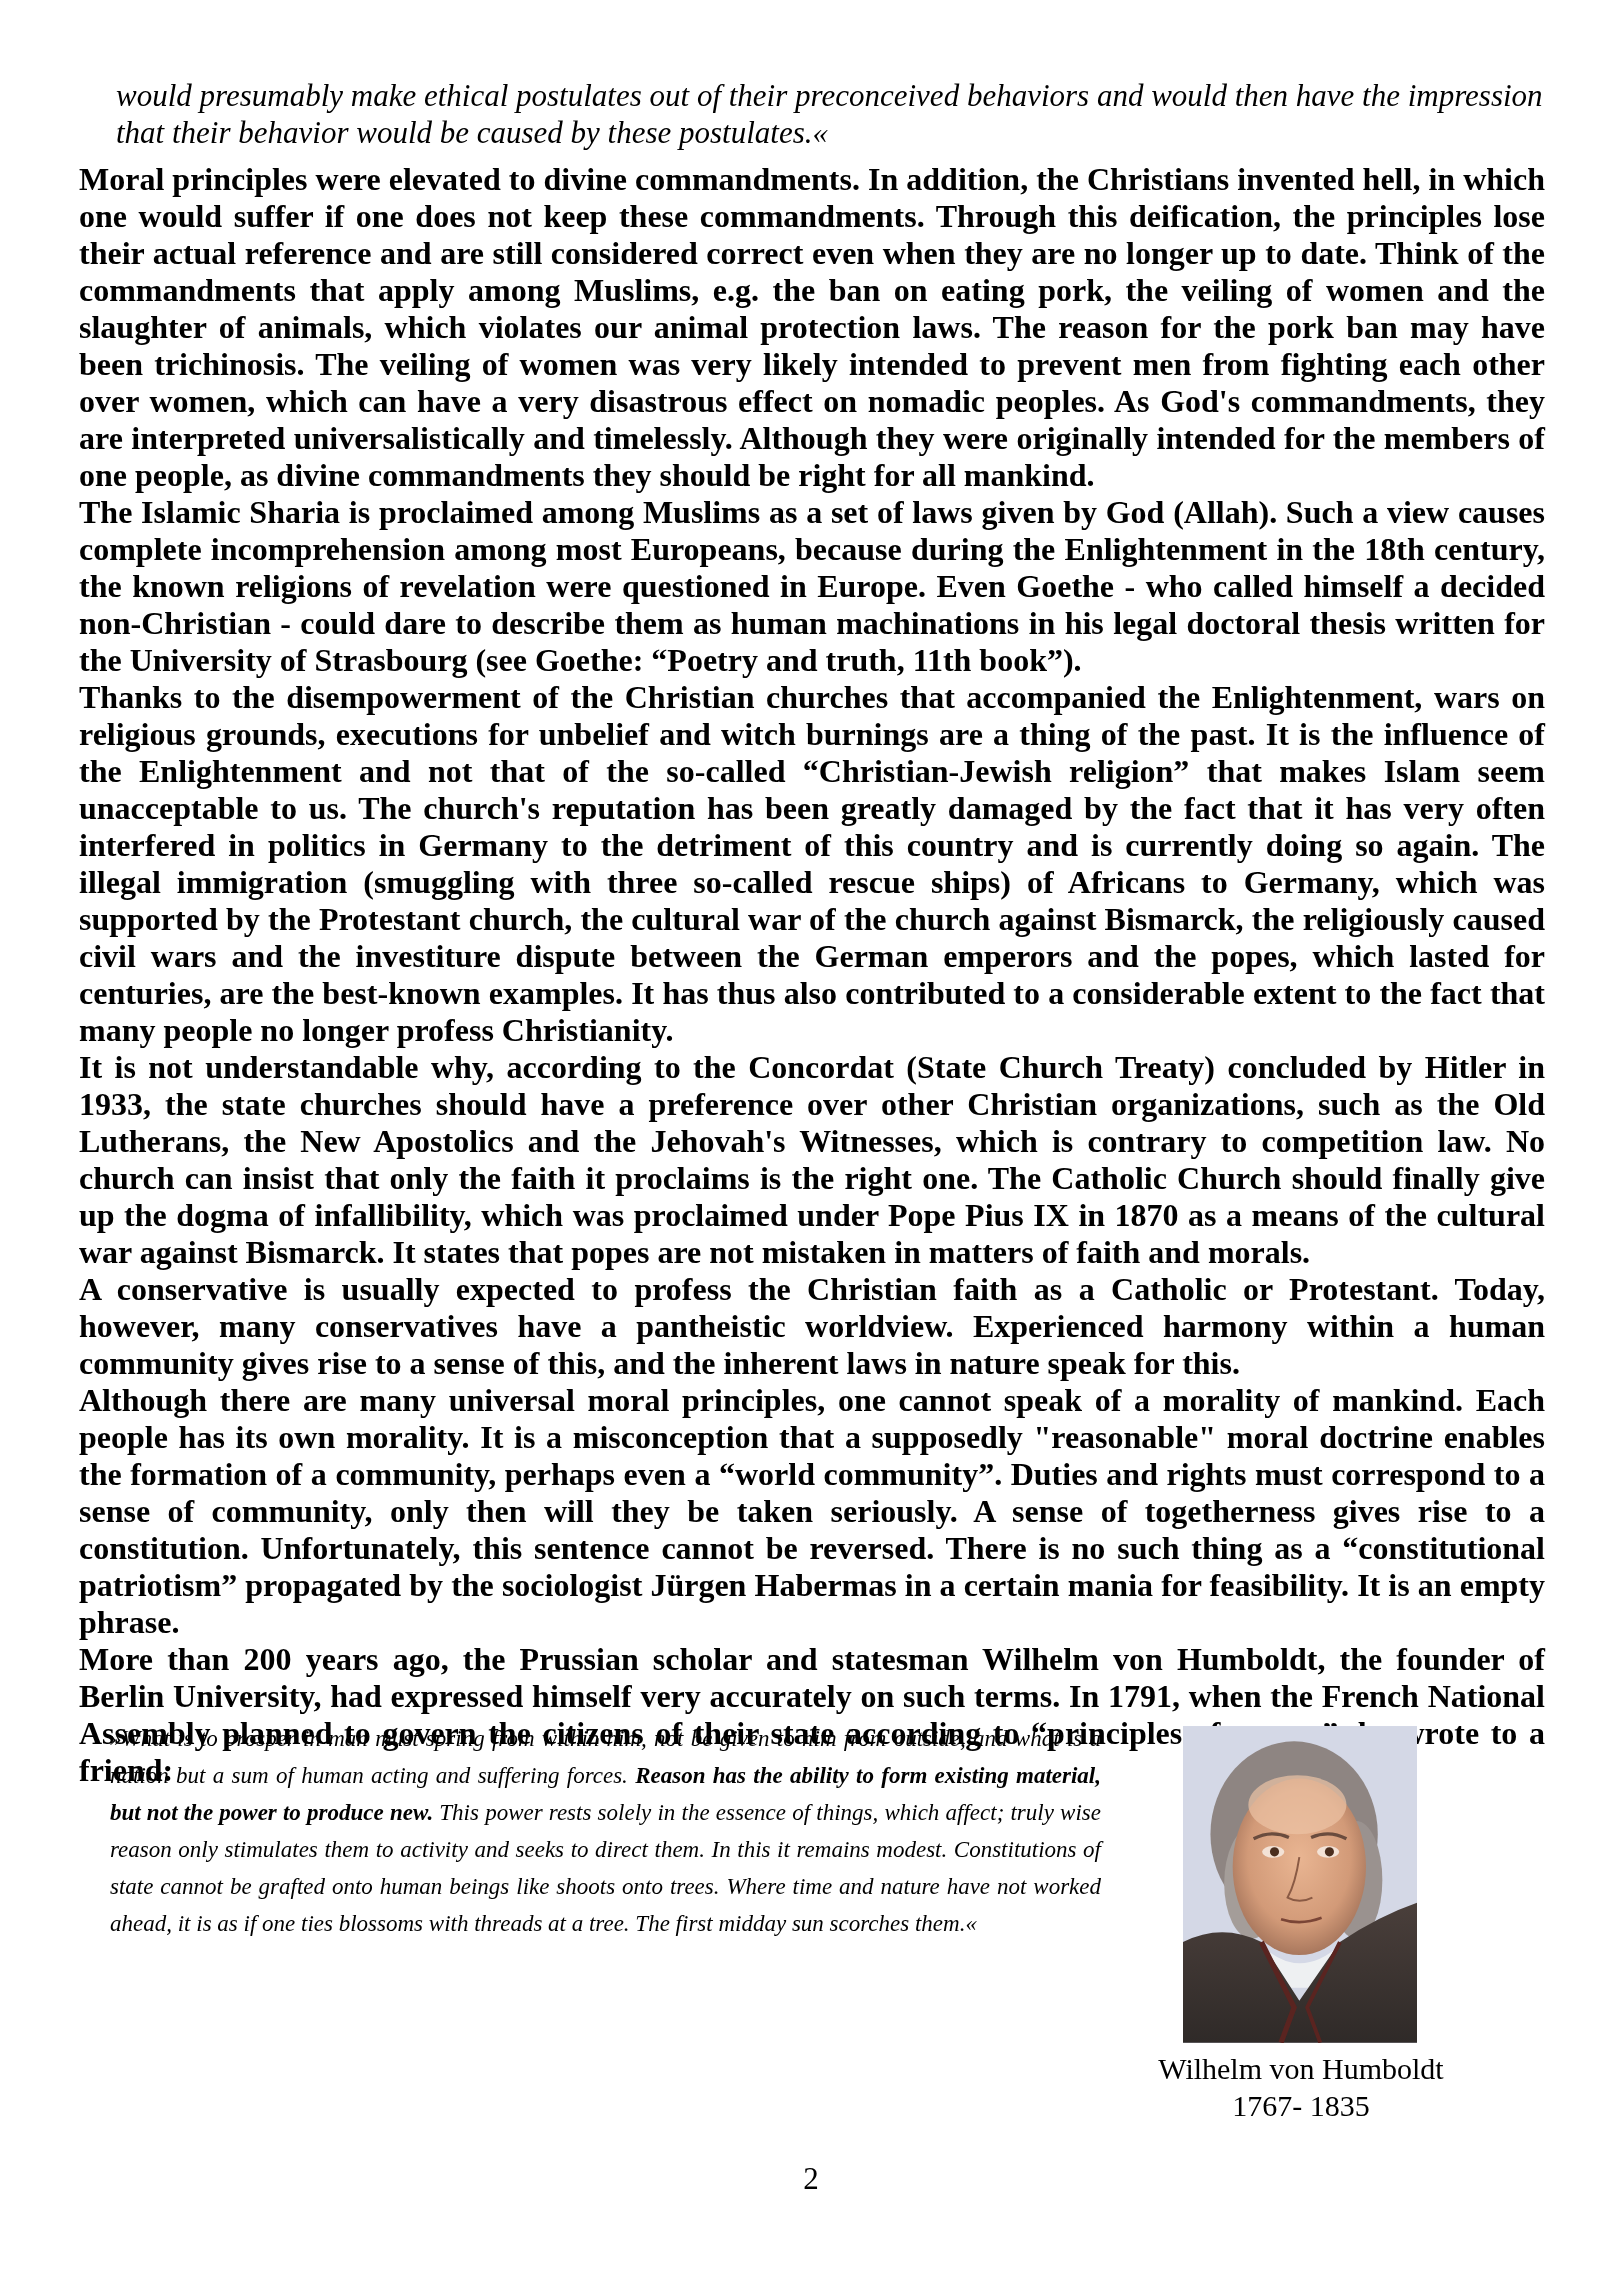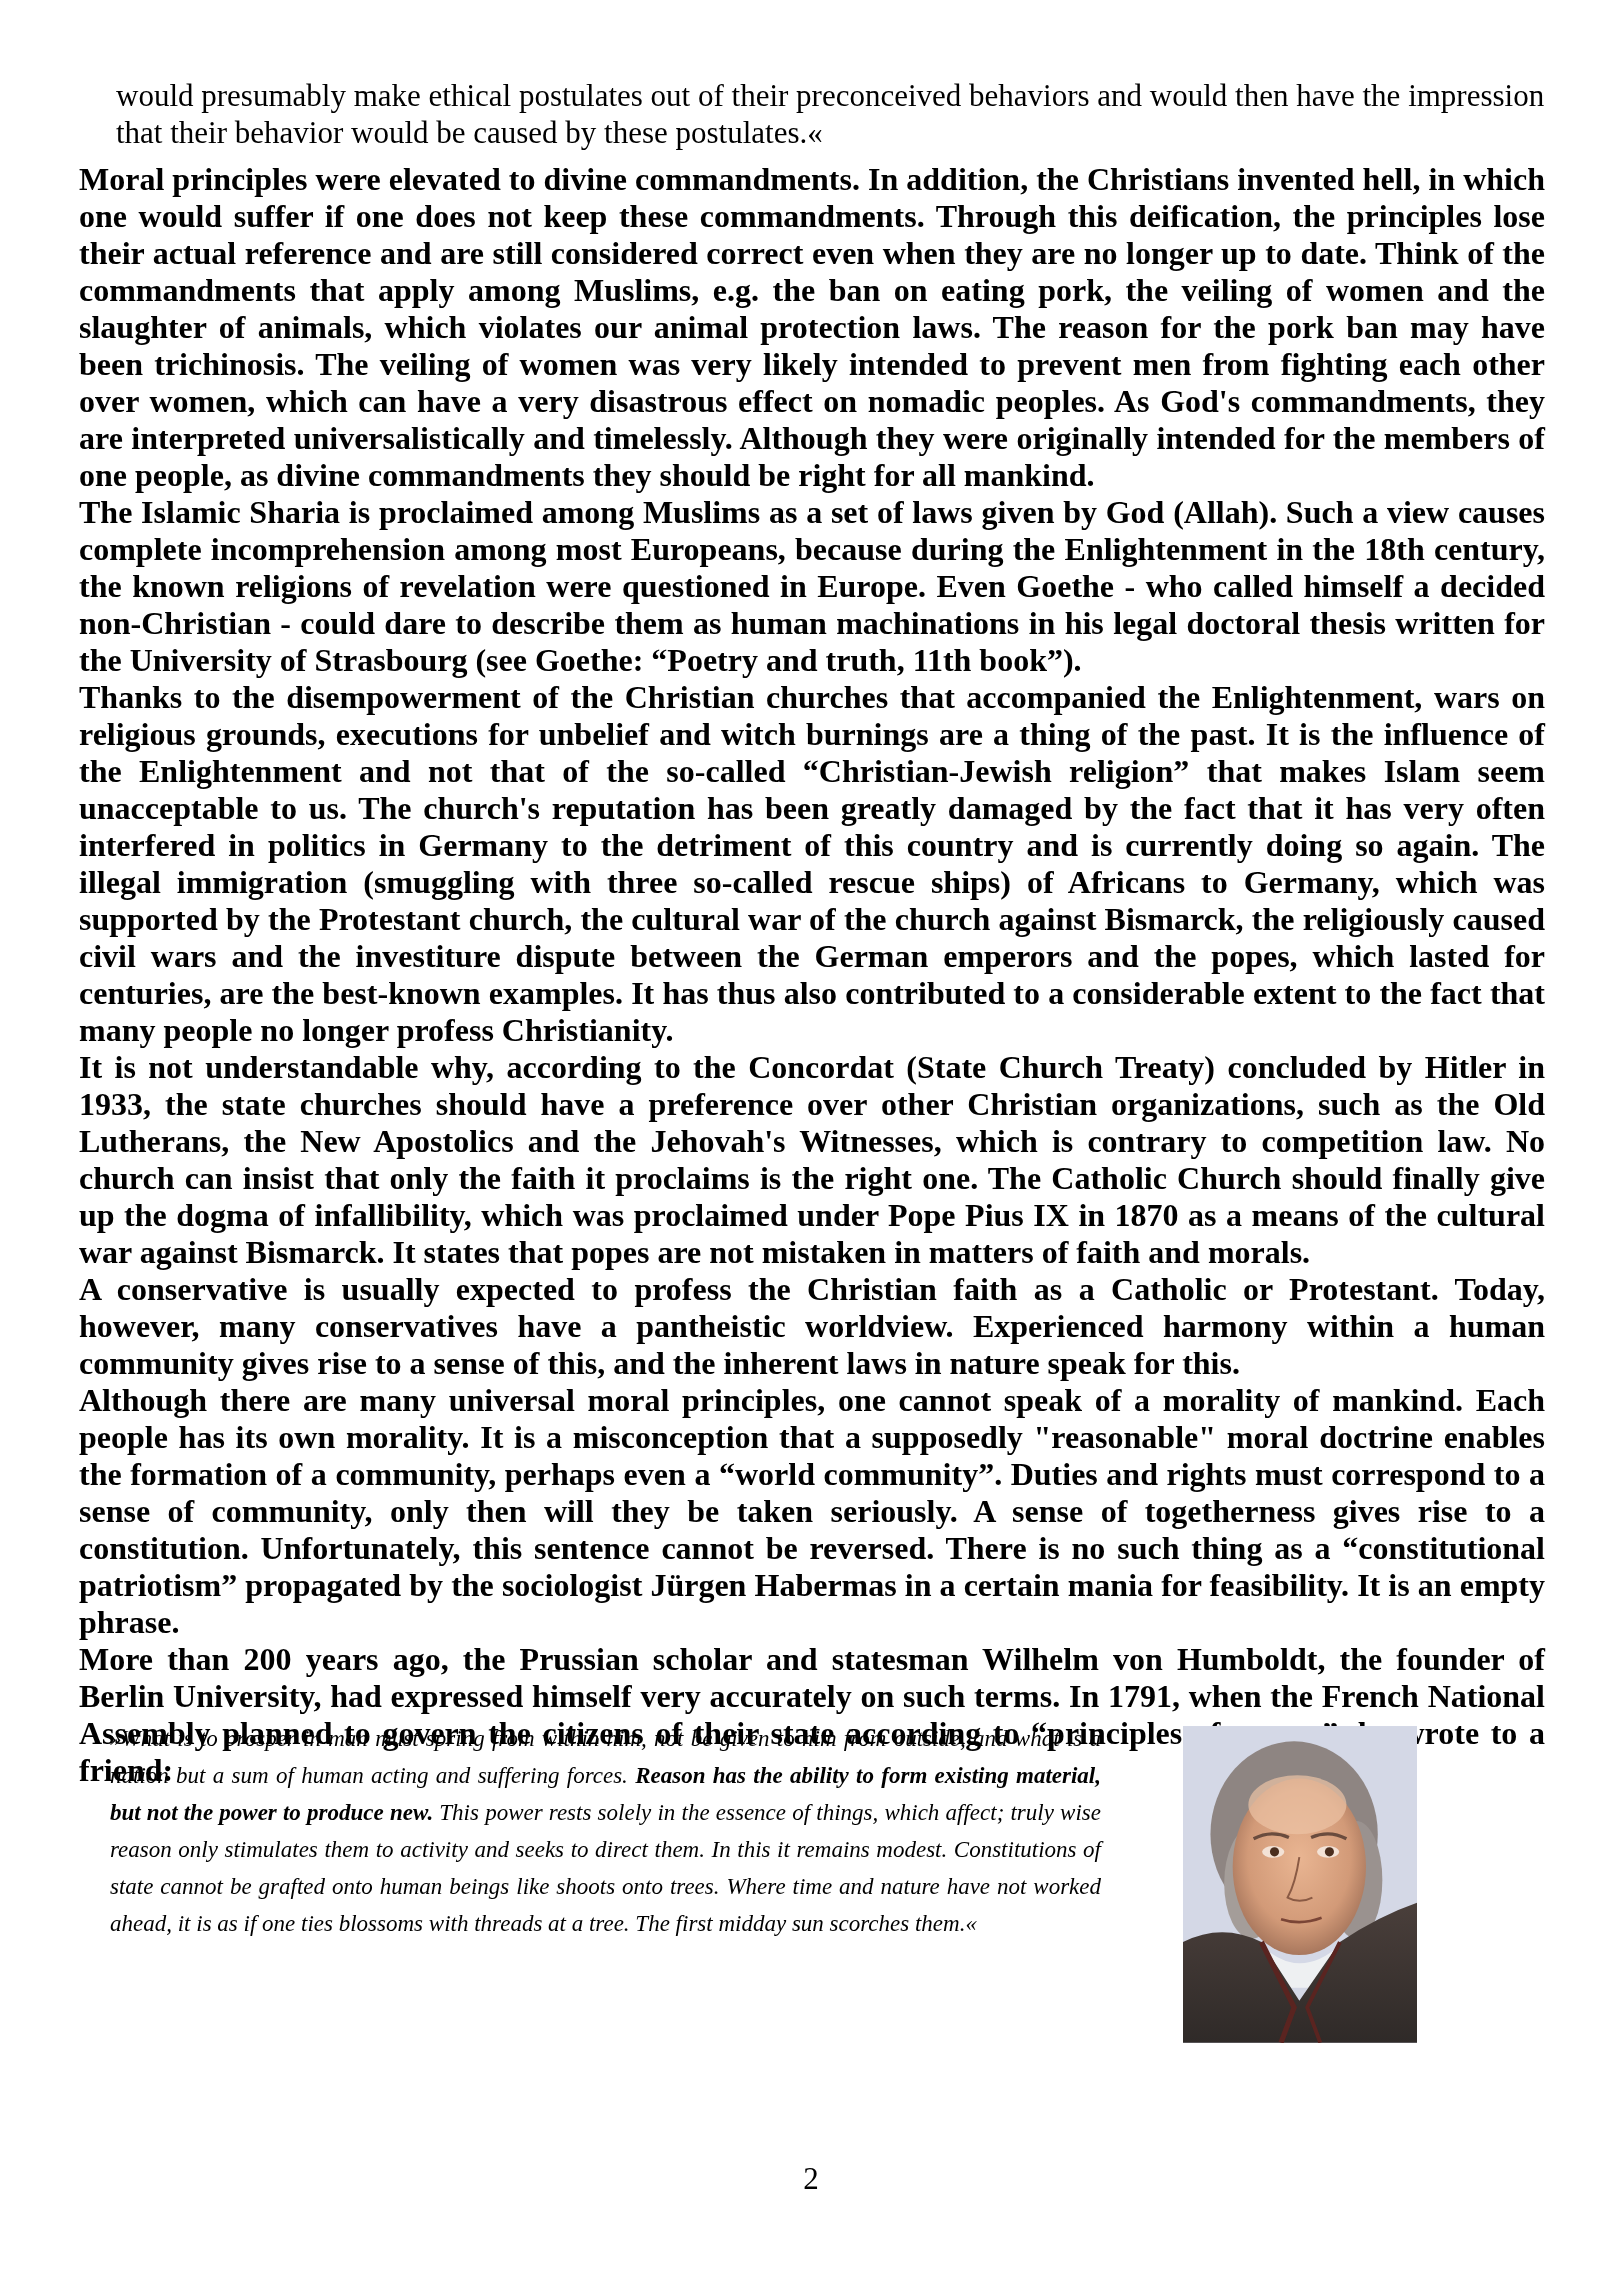--- a/index.html
+++ b/index.html
@@ -1,21 +1,21 @@
 <!DOCTYPE html>
 <html style="font-size:10.5px"><head>
 <meta charset="utf-8">
 <style>
   html, body { margin: 0; padding: 0; background: #ffffff; }
   body { width: 1622px; height: 2295px; position: relative; overflow: hidden; color: #000; }
   .page { position: absolute; left: 0; top: 0; width: 1622px; height: 2295px; background: #fff; }
   .serif { font-family: "Liberation Serif", "DejaVu Serif", serif; }
   .intro-quote {
     position: absolute; left: 116px; top: 77px; width: 1433px;
-    font-size: 31px; line-height: 37px; text-align: left;
+    font-size: 31px; line-height: 37px; font-style: italic; text-align: left;
   }
   .body-text {
     position: absolute; left: 79px; top: 161px; width: 1466px;
     font-size: 32px; line-height: 37px; text-align: justify; font-weight: bold;
   }
   .body-text p { margin: 0; }
   .humboldt-quote {
     position: absolute; left: 110px; top: 1720px; width: 991px;
     font-size: 23px; line-height: 37px; font-style: italic; text-align: justify;
   }
@@ -91,18 +91,22 @@
 
         <path d="M150 295 Q180 305 212 293" stroke="#7a4536" stroke-width="4" fill="none"></path>
 
         <path d="M120 335 Q178 390 240 335 L250 400 L110 400 Z" fill="#eef0f2"></path>
 
         <path d="M0 330 Q60 300 120 330 L178 420 L240 330 Q300 290 358 270 L358 484 L0 484 Z" fill="url(#coat)"></path>
         <path d="M120 330 L170 430 L150 484" stroke="#5a2420" stroke-width="8" fill="none"></path>
         <path d="M240 330 L190 430 L210 484" stroke="#5a2420" stroke-width="6" fill="none"></path>
       </svg>
     </div>
+    <div class="caption">
+      <div>Wilhelm von Humboldt</div>
+      <div>1767- 1835</div>
+    </div>
   </div>
 
   <div class="page-number">2</div>
 
 </div>
 
 
 </body></html>

